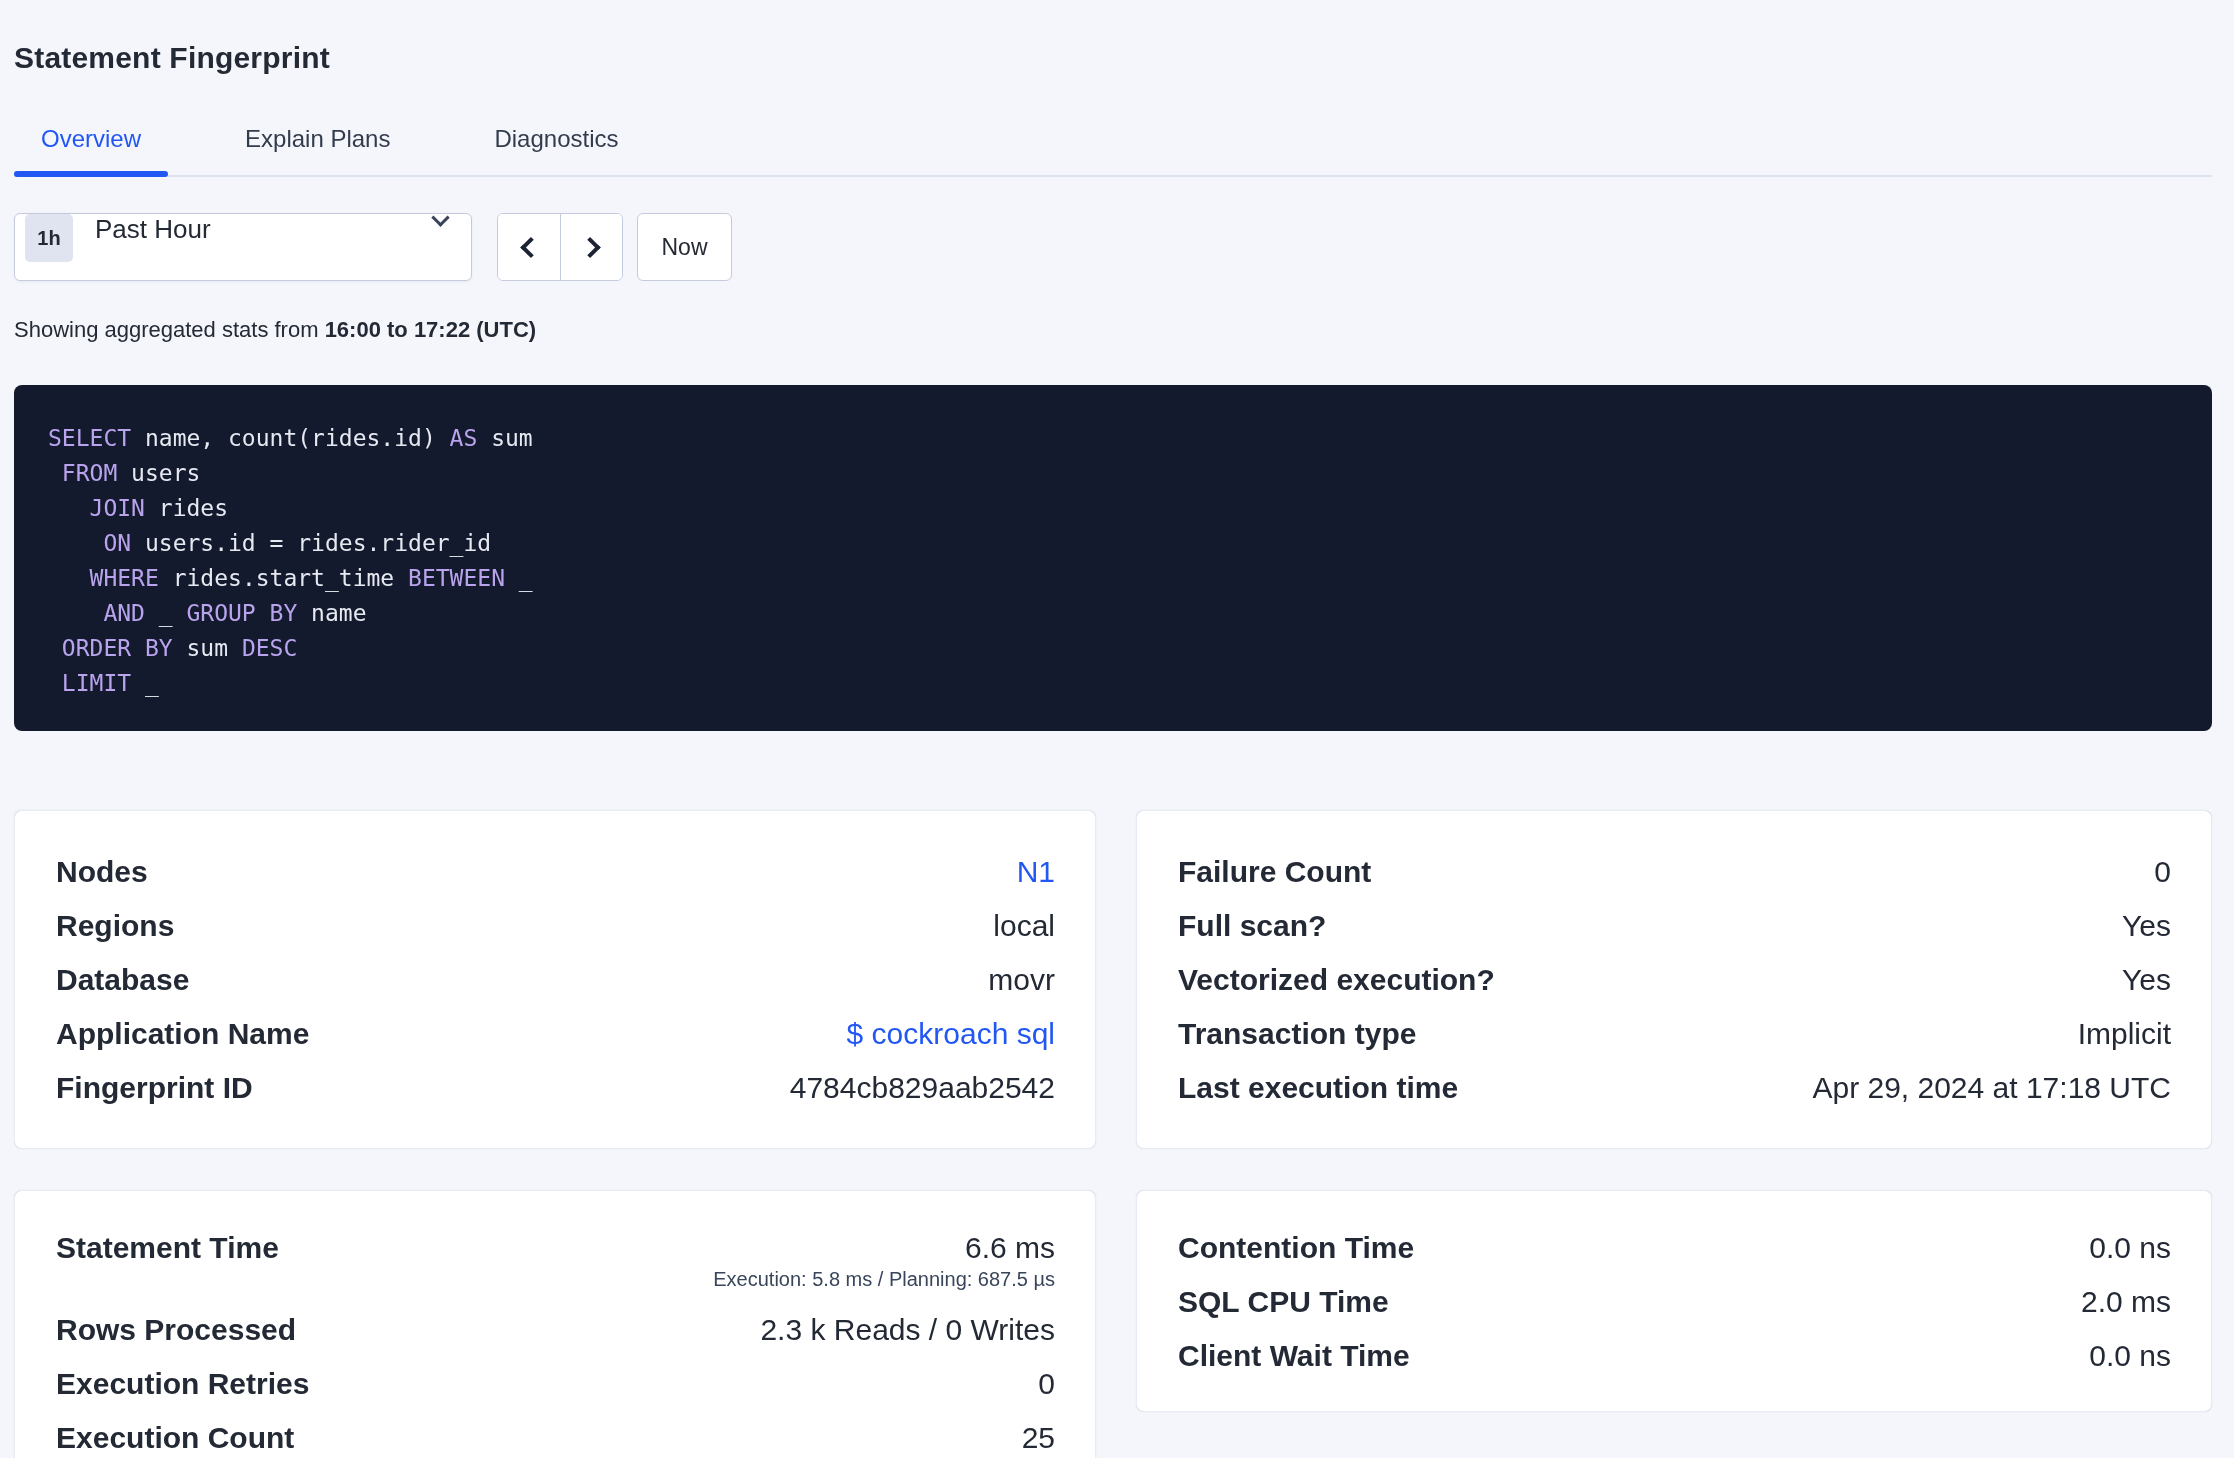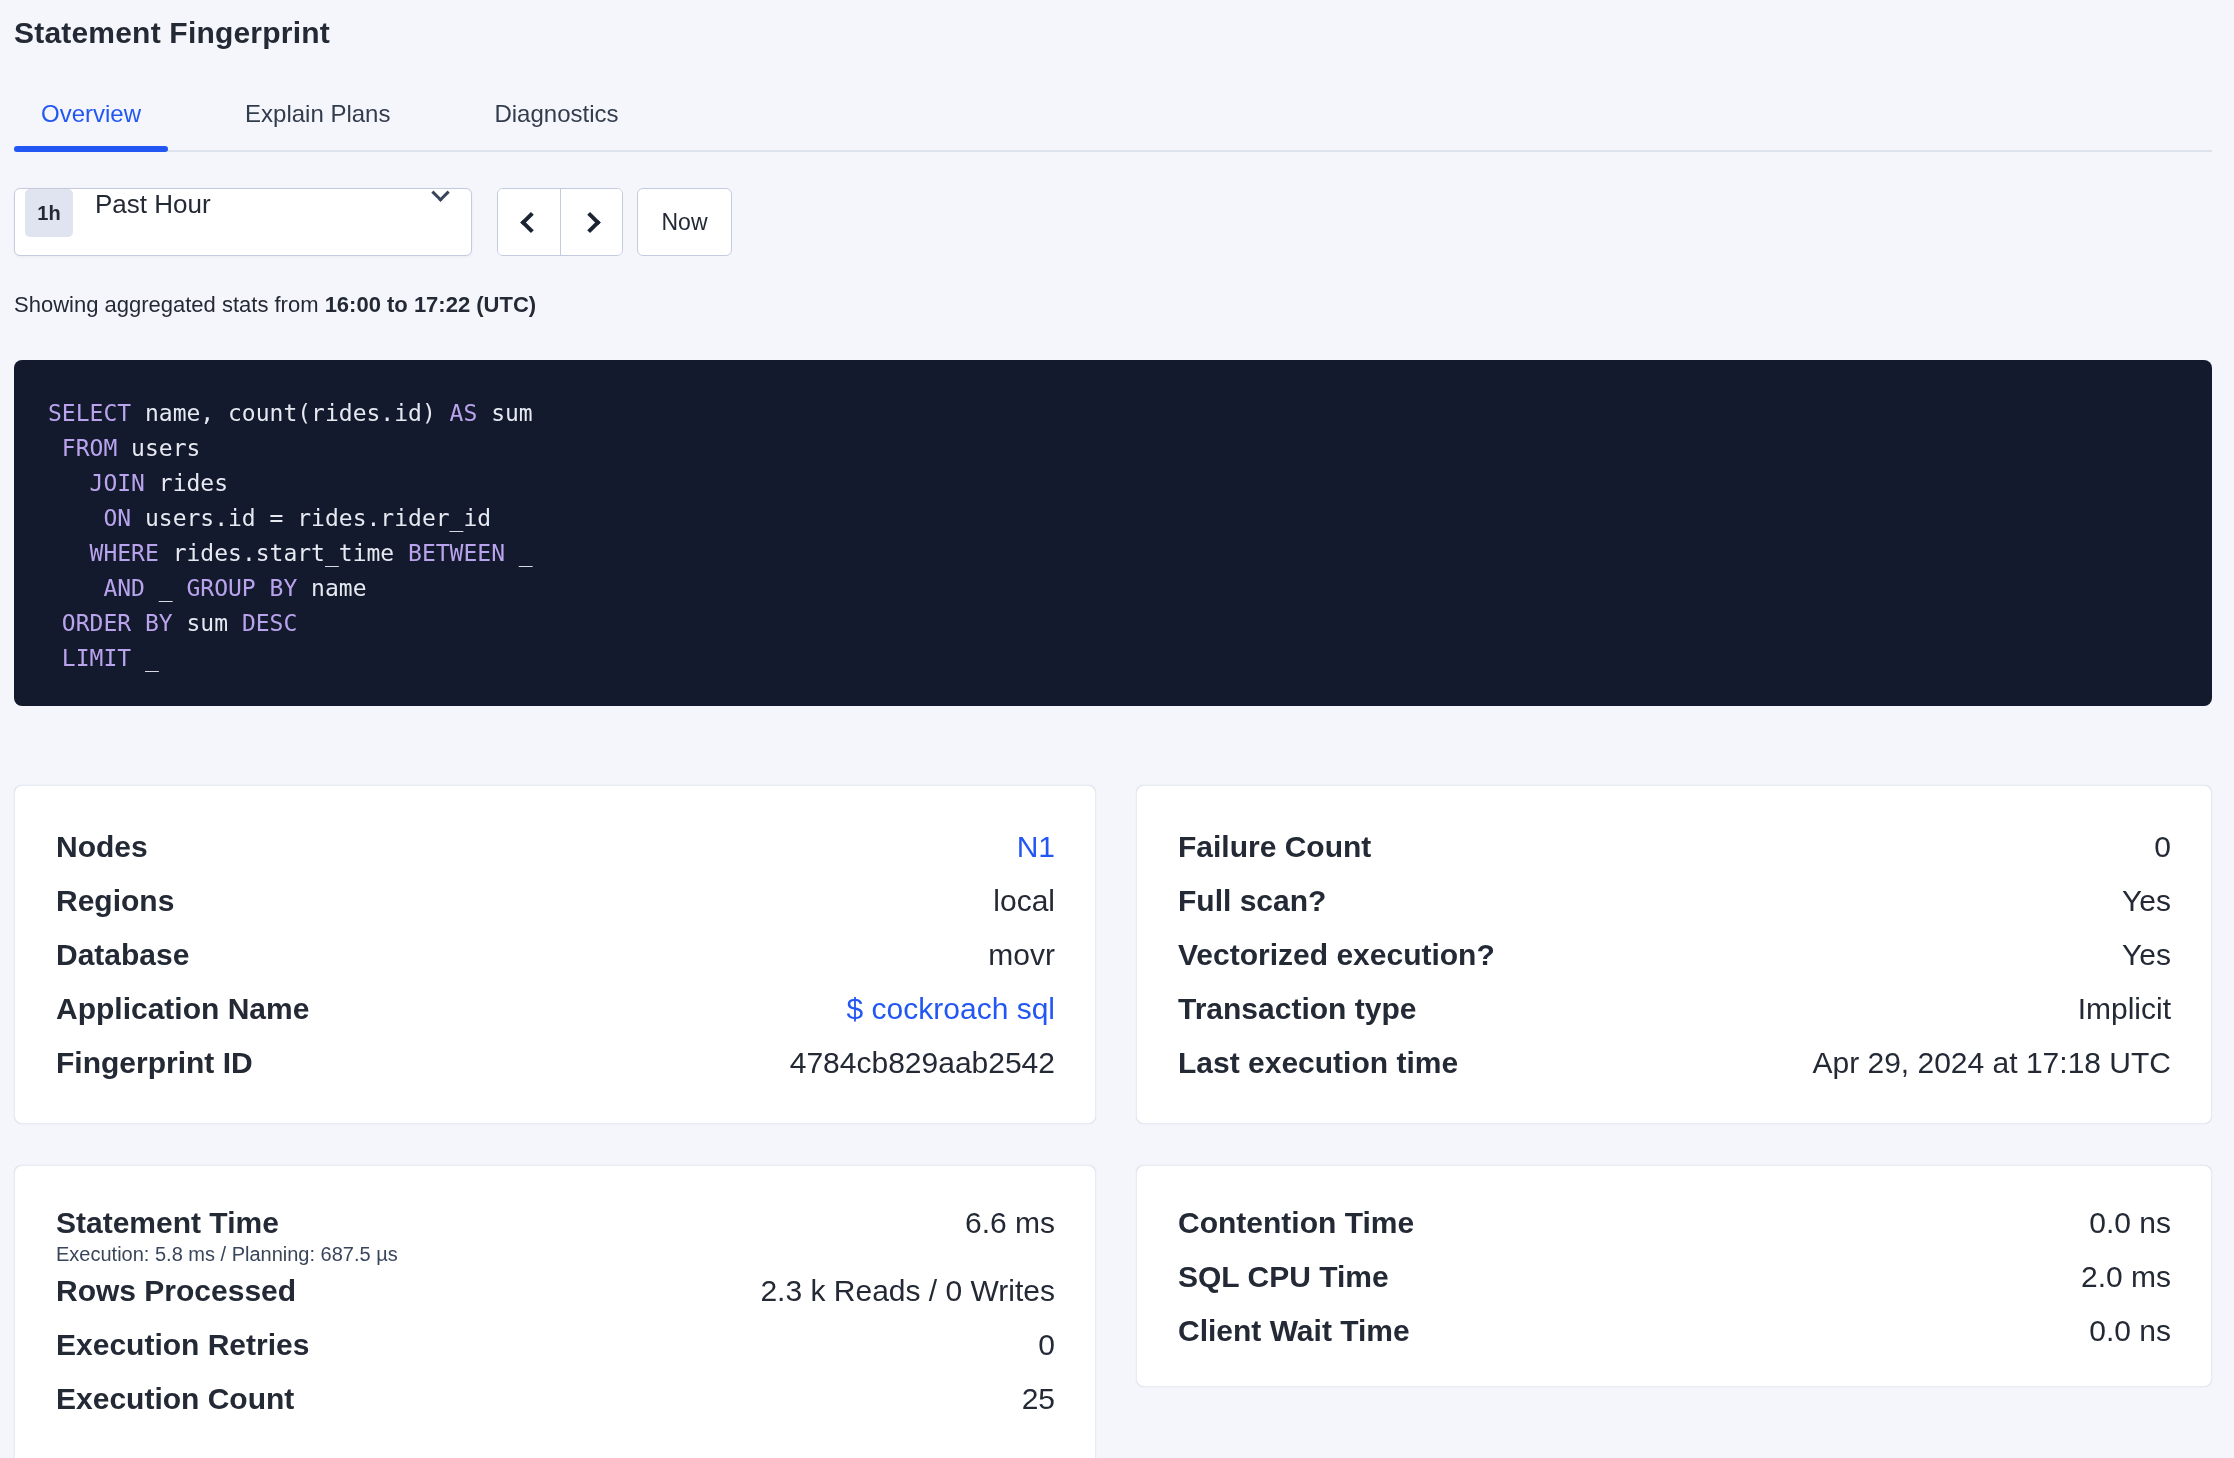--- a/index.html
+++ b/index.html
@@ -16,21 +16,21 @@
   }
   *{box-sizing:border-box;margin:0;padding:0;}
   html,body{width:2234px;height:1458px;overflow:hidden;}
   body{
     background:var(--page-bg);
     font-family:"Liberation Sans","DejaVu Sans",sans-serif;
     color:var(--text);
   }
   .page{width:2234px;height:1458px;padding:0 22px 0 14px;}
   .page-title{
-    padding-top:16px;
+    padding-top:41px;
     font-size:30px;font-weight:bold;letter-spacing:.2px;
   }
   
   .tabs{
     margin-top:50px;
     border-bottom:2px solid var(--tabline);
     display:flex;
   }
   .tab{
     display:inline-block;position:relative;
@@ -108,22 +108,22 @@
   .card.h-timing-left{height:304px;padding-top:44px;}
   .card.h-timing-right{height:222px;padding-top:44px;}
   .card-row{
     display:flex;justify-content:space-between;align-items:flex-start;
     line-height:26px;margin-bottom:28px;font-size:30px;
   }
   .stat-label{font-weight:bold;}
   .stat-value{text-align:right;}
   .stat-value.link{color:var(--accent);cursor:pointer;}
   .card-sub{
-    text-align:left;font-size:20px;line-height:24px;color:#39455a;
-    margin:-22px 0 12px 0;
+    text-align:right;font-size:20px;line-height:24px;color:#39455a;
+    margin:-22px 0 26px 0;
   }
 </style>
 </head>
 <body>
 
 <div class="page">
 
   <h1 class="page-title">Statement Fingerprint</h1>
 
   <div class="tabs" id="tab-bar">

